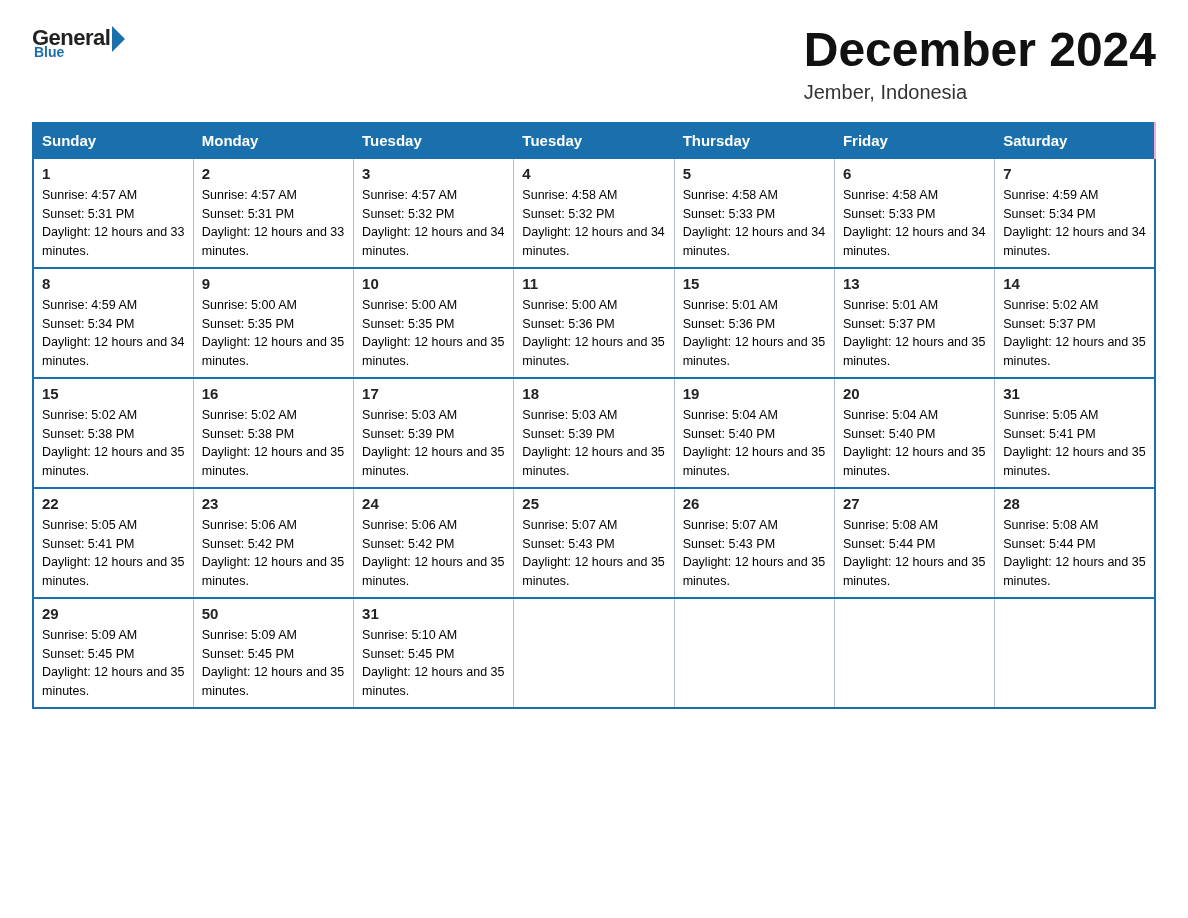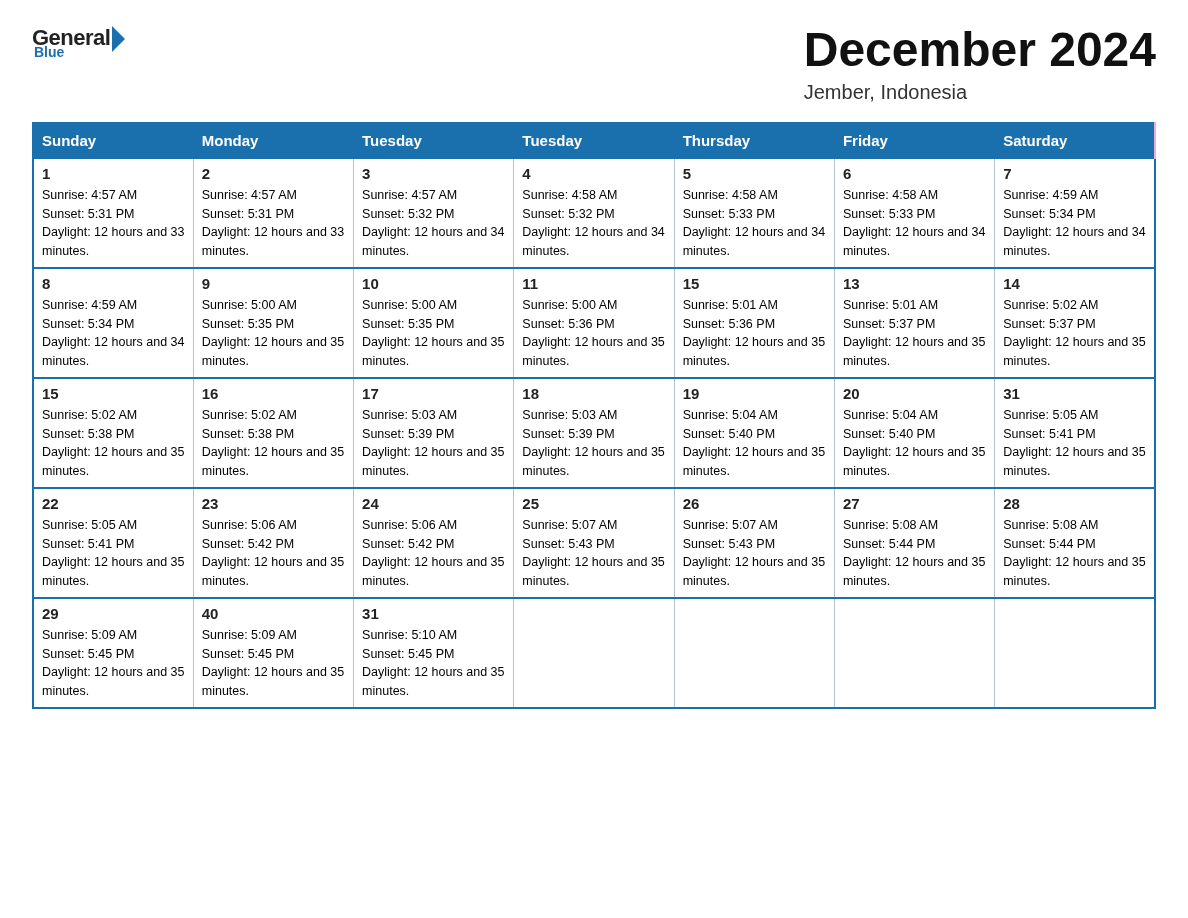--- a/index.html
+++ b/index.html
@@ -221,21 +221,21 @@
         <td><span class="day-num">26</span>
 <span class="day-info">Sunrise: 5:07 AM<br>Sunset: 5:43 PM<br>Daylight: 12 hours and 35 minutes.</span></td>
         <td><span class="day-num">27</span>
 <span class="day-info">Sunrise: 5:08 AM<br>Sunset: 5:44 PM<br>Daylight: 12 hours and 35 minutes.</span></td>
         <td><span class="day-num">28</span>
 <span class="day-info">Sunrise: 5:08 AM<br>Sunset: 5:44 PM<br>Daylight: 12 hours and 35 minutes.</span></td>
       </tr>
       <tr>
         <td><span class="day-num">29</span>
 <span class="day-info">Sunrise: 5:09 AM<br>Sunset: 5:45 PM<br>Daylight: 12 hours and 35 minutes.</span></td>
-        <td><span class="day-num">40</span>
+        <td><span class="day-num">50</span>
 <span class="day-info">Sunrise: 5:09 AM<br>Sunset: 5:45 PM<br>Daylight: 12 hours and 35 minutes.</span></td>
         <td><span class="day-num">31</span>
 <span class="day-info">Sunrise: 5:10 AM<br>Sunset: 5:45 PM<br>Daylight: 12 hours and 35 minutes.</span></td>
         <td class="empty"></td>
         <td class="empty"></td>
         <td class="empty"></td>
         <td class="empty"></td>
       </tr>
     </tbody>
 </table>

